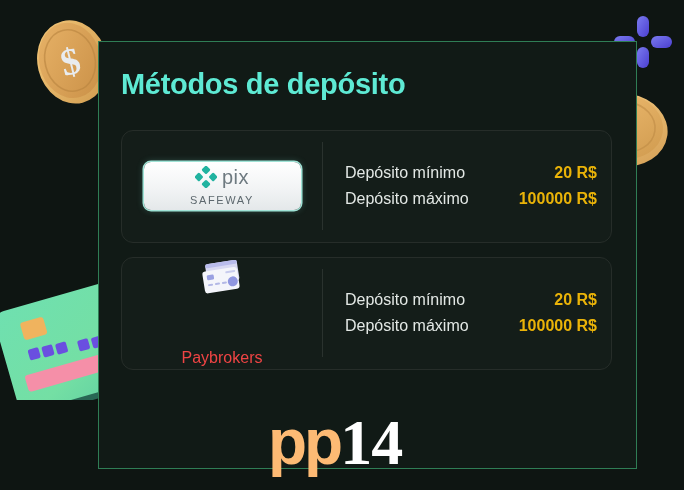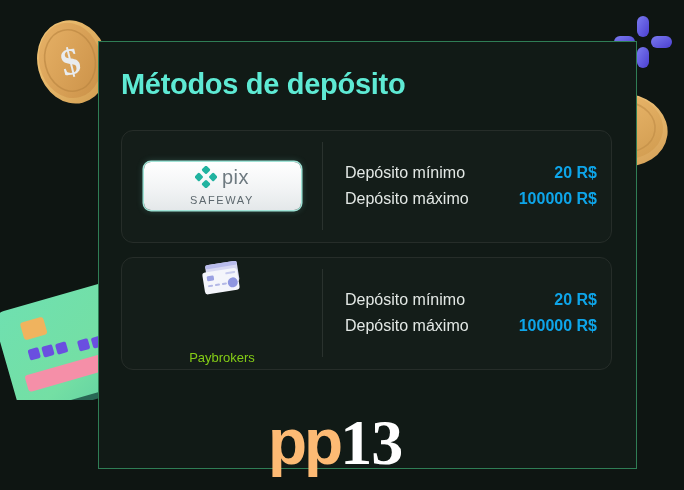--- a/index.html
+++ b/index.html
@@ -88,25 +88,25 @@
   .info-row {
     display: flex;
     justify-content: space-between;
     align-items: center;
     color: #dfe5e2;
     font-size: 16px;
     line-height: 1.62;
   }
 
   .info-label { font-weight: 400; color: #e3e8e5; }
-  .info-value { font-weight: bold; color: #0ea5e9; }
+  .info-value { font-weight: bold; color: #eab308; }
 
   .method-name {
-    color: #84cc16;
-    font-size: 13px;
+    color: #ef4444;
+    font-size: 16px;
     margin-top: 48px;
   }
 
   
   .pix-box {
     width: 157px;
     height: 48px;
     border-radius: 7px;
     background: linear-gradient(180deg, #ffffff 0%, #f2f4f5 55%, #e4e8ea 100%);
     box-shadow: 0 0 0 1.5px #9fe3d6, 0 0 7px rgba(120, 220, 200, .35);
@@ -308,13 +308,13 @@
             <span class="info-label">Depósito máximo</span>
             <span class="info-value">100000 R$</span>
           </div>
         </div>
       </div>
 
     </div>
   </div>
 </div>
 
-<div id="watermark"><span id="wm-pp">pp</span><span id="wm-11">13</span></div>
+<div id="watermark"><span id="wm-pp">pp</span><span id="wm-11">14</span></div>
 
 </body></html>

